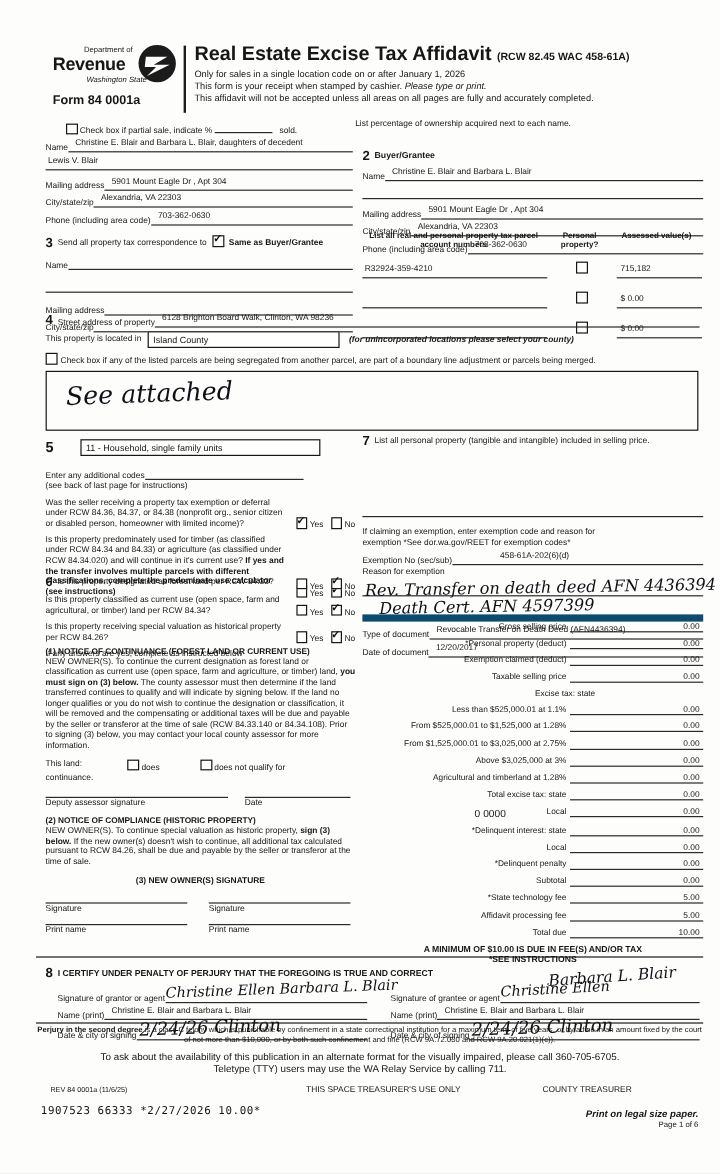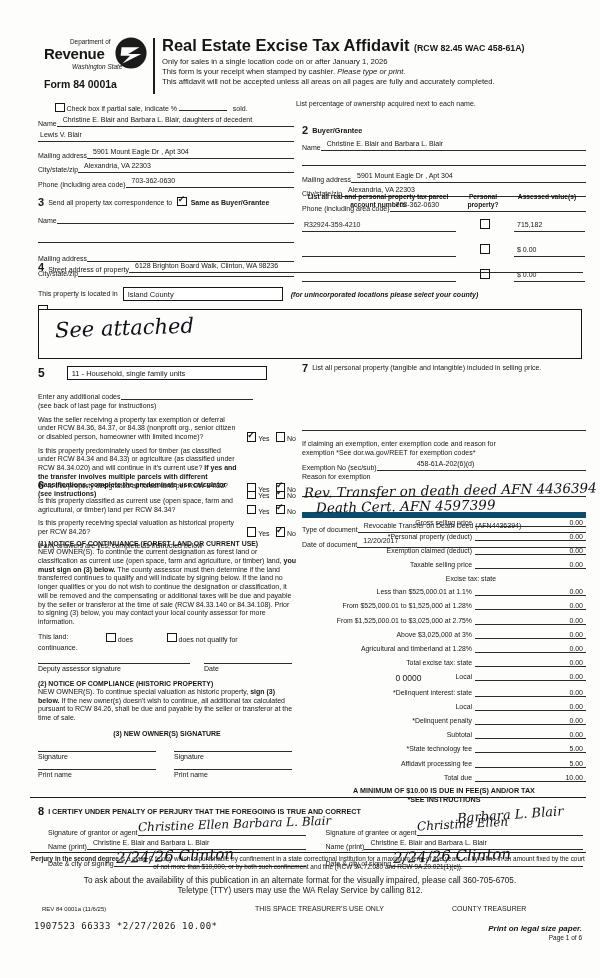--- a/index.html
+++ b/index.html
@@ -159,21 +159,21 @@
       <span class="pr-val">$ 0.00</span>
     </div>
   </div>
 
   <div class="abs" style="left:38px;top:261px;width:545px">
     <div class="fld" style="margin-top:0">
         <span class="secnum">4</span>
         <span class="lab">Street address of property</span>
         <span class="fill">6128 Brighton Board Walk, Clinton, WA  98236</span>
       </div>
-    <div style="display:flex;align-items:center;margin-top:14px">
+    <div style="display:flex;align-items:center;margin-top:3px">
       <span class="t7">This property is located in</span>
       <span class="boxsel" style="width:150px;margin-left:5px">Island County</span>
       <span class="b i" style="font-size:7px;margin-left:8px">(for unincorporated locations please select your county)</span>
     </div>
     <div class="t7" style="margin-top:4px"><span class="cb" style="margin-right:3px"></span><span>Check box if any of the listed parcels are being segregated from another parcel, are part of a boundary line adjustment or parcels being merged.</span></div>
     <div class="t7" style="margin-top:3.5px">Legal description of property (if you need more space, attach a separate sheet to each page of the affidavit)</div>
   </div>
   <div class="abs" style="left:38px;top:309px;width:542px;height:48px;border:1.6px solid #161616;background:#fdfdfb">
     <span class="script" style="font-size:21px;margin:6px 0 0 16px;transform:rotate(-2deg)">See attached</span>
   </div>
@@ -390,21 +390,21 @@
             <span class="fill" style="position:relative;height:12px">
               <span class="script" style="font-size:15px;position:absolute;left:2px;top:-6px;transform:rotate(-2deg)">2/24/26  Clinton</span>
             </span>
           </div>
       </div>
     </div>
   </div>
 
   <div class="hrule" style="left:30px;top:852px;width:556px;height:1.2px"></div>
   <div class="abs t6" style="left:30px;top:855px;width:556px;text-align:center"><b>Perjury in the second degree</b><span> is a class C felony which is punishable by confinement in a state correctional institution for a maximum term of five years, or by a fine in an amount fixed by the court of not more than $10,000, or by both such confinement and fine (RCW 9A.72.030 and RCW 9A.20.021(1)(c)).</span></div>
-  <div class="abs" style="left:78px;top:876px;width:444px;text-align:center;font-size:8.2px;line-height:1.25">To ask about the availability of this publication in an alternate format for the visually impaired, please call 360-705-6705. Teletype (TTY) users may use the WA Relay Service by calling 812.</div>
+  <div class="abs" style="left:78px;top:876px;width:444px;text-align:center;font-size:8.2px;line-height:1.25">To ask about the availability of this publication in an alternate format for the visually impaired, please call 360-705-6705. Teletype (TTY) users may use the WA Relay Service by calling 711.</div>
   <div class="abs" style="left:42px;top:906px;font-size:6px">REV 84 0001a (11/6/25)</div>
   <div class="abs t7" style="left:255px;top:905px">THIS SPACE TREASURER'S USE ONLY</div>
   <div class="abs t7" style="left:452px;top:905px">COUNTY TREASURER</div>
   <div class="abs" style="left:34px;top:921px;font-family:'DejaVu Sans Mono',monospace;font-size:9px;letter-spacing:0.5px">1907523 66333 *2/27/2026 10.00*</div>
   <div class="abs" style="right:18px;top:924px;text-align:right">
     <div class="b i" style="font-size:8px">Print on legal size paper.</div>
     <div style="font-size:6.5px;margin-top:1px">Page 1 of 6</div>
   </div>
 
 </div>

